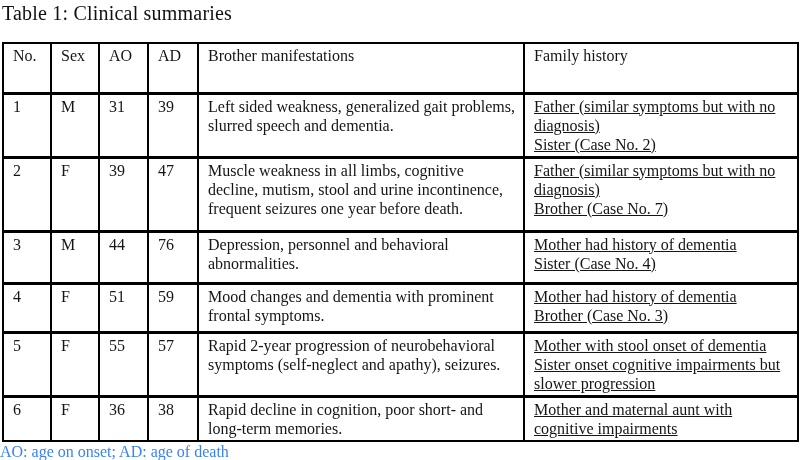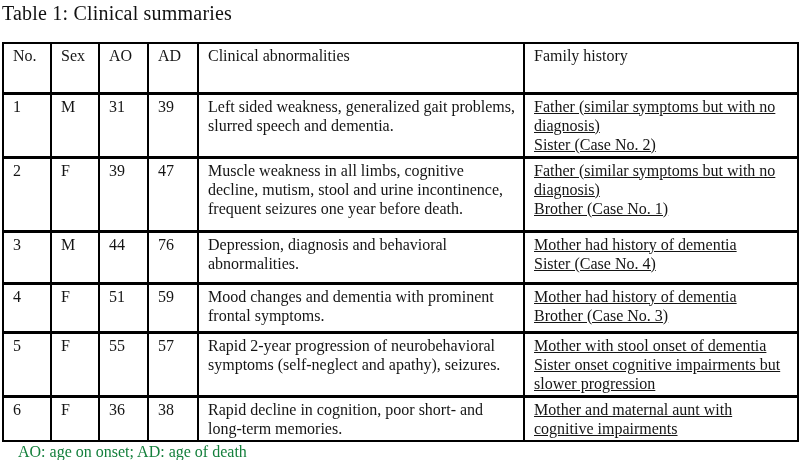--- a/index.html
+++ b/index.html
@@ -44,23 +44,23 @@
   .tbl tbody tr:last-child td { border-bottom: 2px solid #000; }
   tr.h-hdr { height: 50px; }
   tr.h-r0  { height: 56px; }
   tr.h-r1  { height: 74px; }
   tr.h-r2  { height: 52px; }
   tr.h-r3  { height: 49px; }
   tr.h-r4  { height: 54px; }
   tr.h-r5  { height: 44px; }
   .fam-line { display: block; text-decoration: underline; }
   .footnote {
-    position: absolute; left: 18px; top: 443px;
+    position: absolute; left: 0; top: 443px;
     font-size: 16px; line-height: 18px;
-    color: #15803d;
+    color: #3b82f6;
   }
 </style>
 </head>
 <body>
 
 <div class="page">
 
   <div class="title">Table 1: Clinical summaries</div>
 
   <table class="tbl">
@@ -71,21 +71,21 @@
       <col class="c-ad">
         <col class="c-cm">
         <col class="c-fh">
     </colgroup>
     <thead>
       <tr class="h-hdr">
         <th>No.</th>
         <th>Sex</th>
         <th>AO</th>
         <th>AD</th>
-        <th>Clinical abnormalities</th>
+        <th>Brother manifestations</th>
         <th>Family history</th>
       </tr>
     </thead>
     <tbody>
       <tr class="h-r0">
         <td>1</td>
         <td>M</td>
         <td>31</td>
         <td>39</td>
         <td>Left sided weakness, generalized gait problems, slurred speech and dementia.</td>
@@ -95,29 +95,29 @@
         </td>
       </tr>
       <tr class="h-r1">
         <td>2</td>
         <td>F</td>
         <td>39</td>
         <td>47</td>
         <td>Muscle weakness in all limbs, cognitive decline, mutism, stool and urine incontinence, frequent seizures one year before death.</td>
         <td>
           <span class="fam-line">Father (similar symptoms but with no diagnosis)</span>
-          <span class="fam-line">Brother (Case No. 1)</span>
+          <span class="fam-line">Brother (Case No. 7)</span>
         </td>
       </tr>
       <tr class="h-r2">
         <td>3</td>
         <td>M</td>
         <td>44</td>
         <td>76</td>
-        <td>Depression, diagnosis and behavioral abnormalities.</td>
+        <td>Depression, personnel and behavioral abnormalities.</td>
         <td>
           <span class="fam-line">Mother had history of dementia</span>
           <span class="fam-line">Sister (Case No. 4)</span>
         </td>
       </tr>
       <tr class="h-r3">
         <td>4</td>
         <td>F</td>
         <td>51</td>
         <td>59</td>

